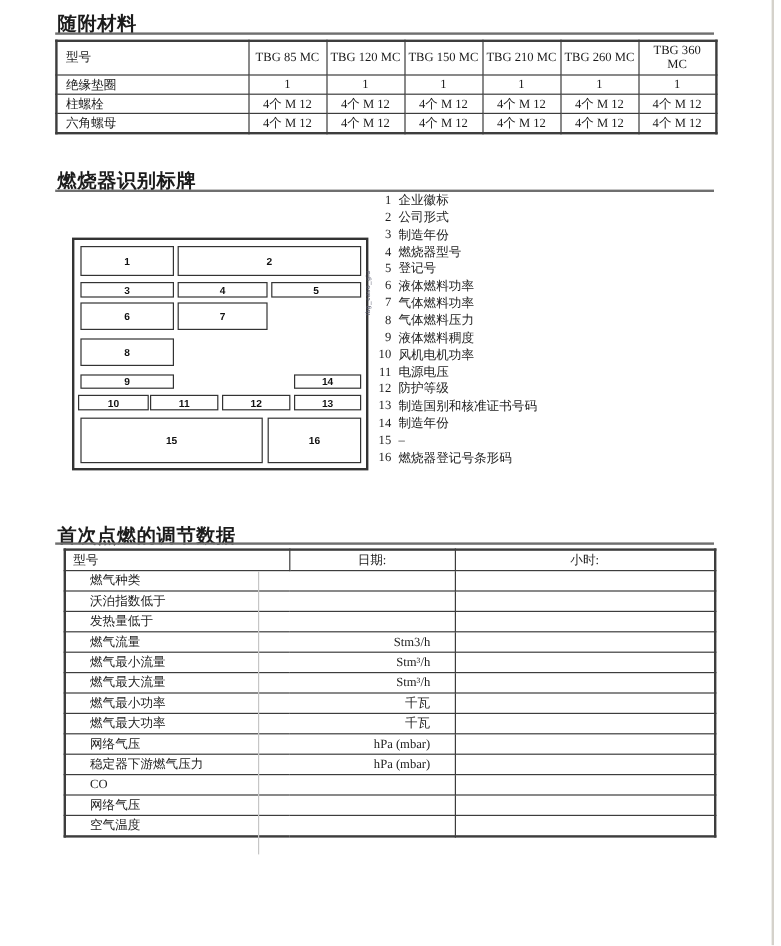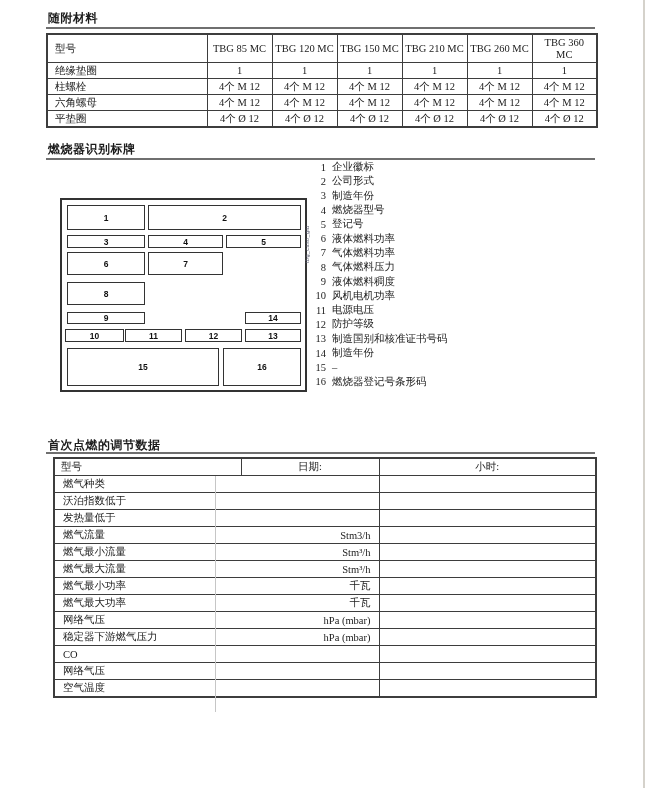--- a/index.html
+++ b/index.html
@@ -1,36 +1,36 @@
 <!DOCTYPE html>
 <html><head>
 <meta charset="utf-8">
 <style>
   html,body{margin:0;padding:0;background:#ffffff;}
   .page{position:relative;width:651px;height:788px;background:#ffffff;overflow:hidden;
         font-family:"Liberation Serif","DejaVu Serif",serif;color:#1c1c1c;}
-  .heading{position:absolute;font-size:12px;font-weight:bold;letter-spacing:0.5px;white-space:nowrap;}
+  .heading{position:absolute;font-size:16px;font-weight:bold;letter-spacing:0.5px;white-space:nowrap;}
   .rule{position:absolute;left:46px;width:549px;height:2px;background:#6f6f6f;}
   #h1{left:48px;top:10px;}  #rule1{top:27px;}
   #h2{left:48px;top:141px;text-align:center;} #rule2{top:158px;}
   #h3{left:48px;top:437px;} #rule3{top:452px;}
 
   table{position:absolute;border-collapse:collapse;table-layout:fixed;background:#fff;}
   td,th{border:1px solid #3d3d3d;font-size:10.5px;font-weight:normal;color:#1b1b1b;padding:0;overflow:hidden;}
 
   #t1{left:46px;top:33px;width:551px;border:2px solid #3d3d3d;}
   #t1 th{height:27px;text-align:center;white-space:pre-line;line-height:12px;}
   #t1 .lbl{text-align:left;padding-left:7px;}
   #t1 td{height:15px;text-align:center;}
 
   #t3{left:53px;top:457px;width:542px;border:2px solid #3d3d3d;}
   #t3 th{height:16px;text-align:center;}
   #t3 .lbl{text-align:left;padding-left:6px;}
   #t3 td{height:16px;}
-  #t3 td.main{padding:0 8px;}
+  #t3 td.main{padding:0 20px;}
   .mw{display:flex;justify-content:space-between;align-items:center;width:100%;}
   .faint-line{position:absolute;left:215px;top:476px;width:1px;height:236px;background:#c6c6c6;}
 
   .diagram{position:absolute;left:60px;top:198px;width:243px;height:190px;border:2px solid #333;background:#fff;}
   .pbox{position:absolute;border:1px solid #333;display:flex;align-items:center;justify-content:center;
         font-family:"Liberation Sans","DejaVu Sans",sans-serif;font-size:8.5px;font-weight:bold;color:#111;background:#fff;}
   .b1{left:5px;top:5px;width:76px;height:23px;}   .b2{left:86px;top:5px;width:151px;height:23px;}
   .b3{left:5px;top:35px;width:76px;height:11px;}  .b4{left:86px;top:35px;width:73px;height:11px;}
   .b5{left:164px;top:35px;width:73px;height:11px;}
   .b6{left:5px;top:52px;width:76px;height:21px;}  .b7{left:86px;top:52px;width:73px;height:21px;}
@@ -97,29 +97,20 @@
       <td>4个 M 12</td>
     </tr>
     <tr>
       <td class="lbl">六角螺母</td>
       <td>4个 M 12</td>
       <td>4个 M 12</td>
       <td>4个 M 12</td>
       <td>4个 M 12</td>
       <td>4个 M 12</td>
       <td>4个 M 12</td>
-    </tr>
-    <tr>
-      <td class="lbl">平垫圈</td>
-      <td>4个 Ø 12</td>
-      <td>4个 Ø 12</td>
-      <td>4个 Ø 12</td>
-      <td>4个 Ø 12</td>
-      <td>4个 Ø 12</td>
-      <td>4个 Ø 12</td>
     </tr>
   </tbody>
     </table>
 
   <div id="h2" class="heading">燃烧器识别标牌</div>
   <div id="rule2" class="rule"></div>
 
   <div class="diagram">
     <div class="pbox b1">1</div>
     <div class="pbox b2">2</div>

